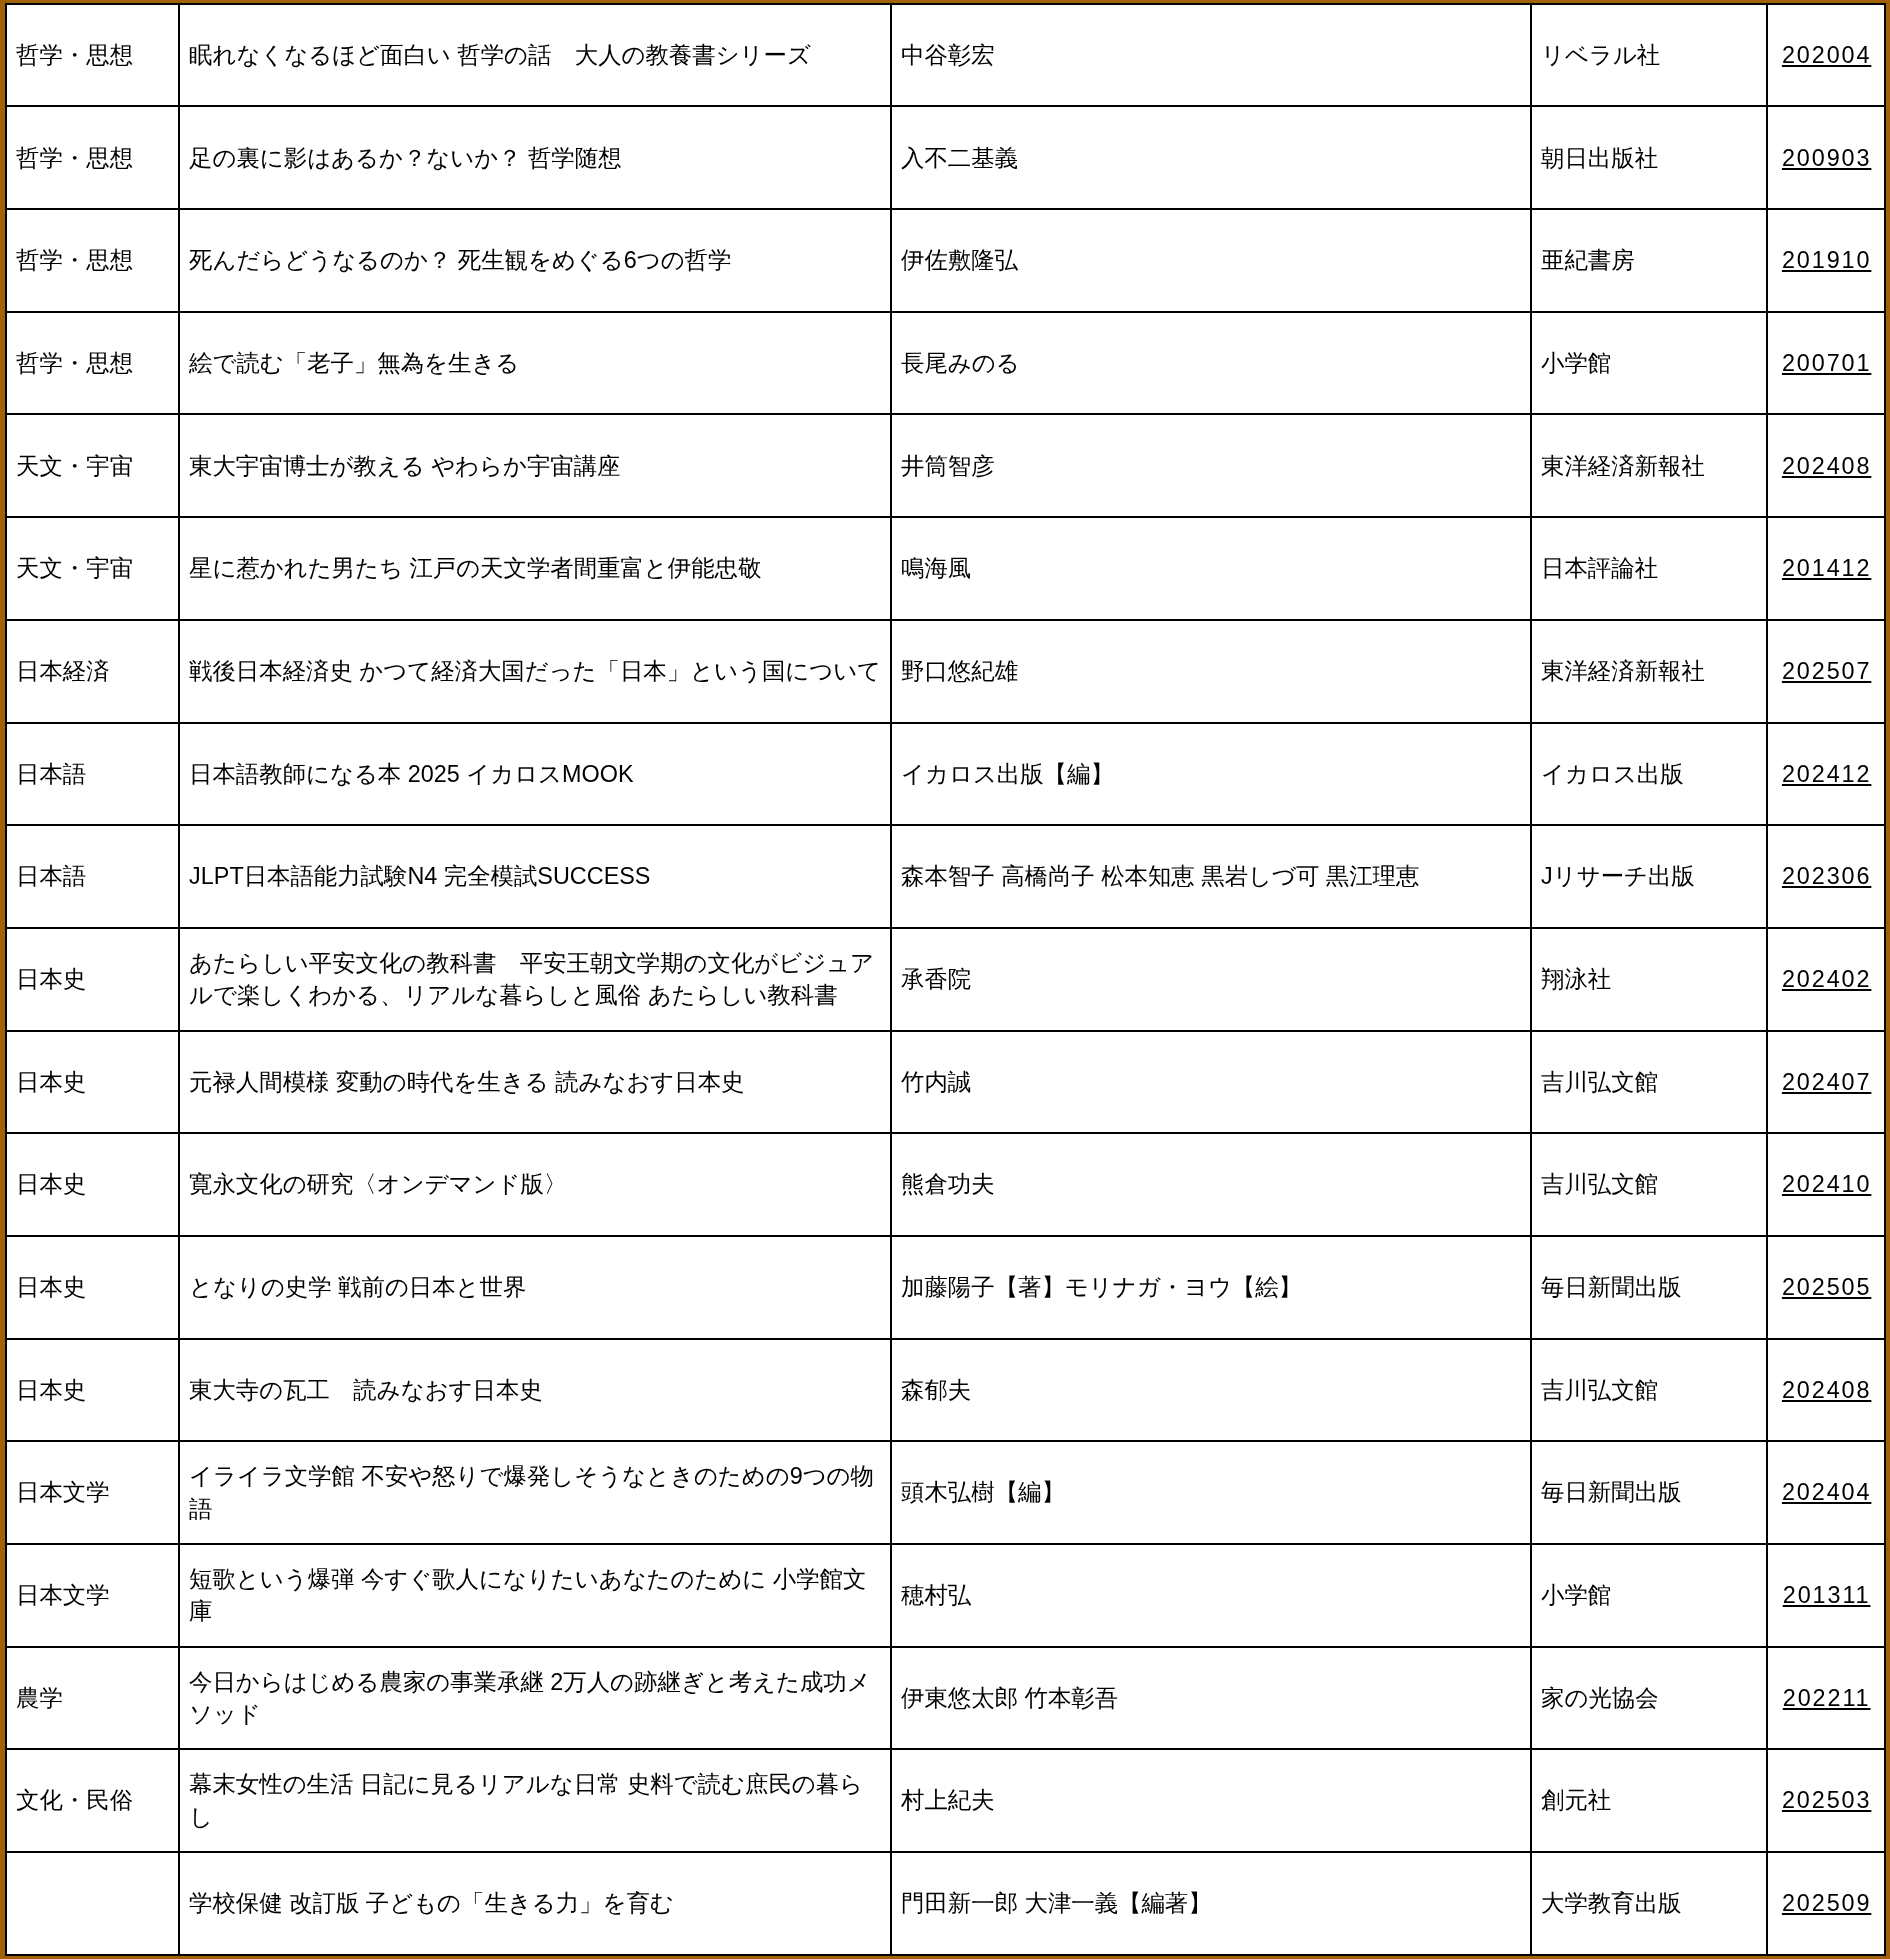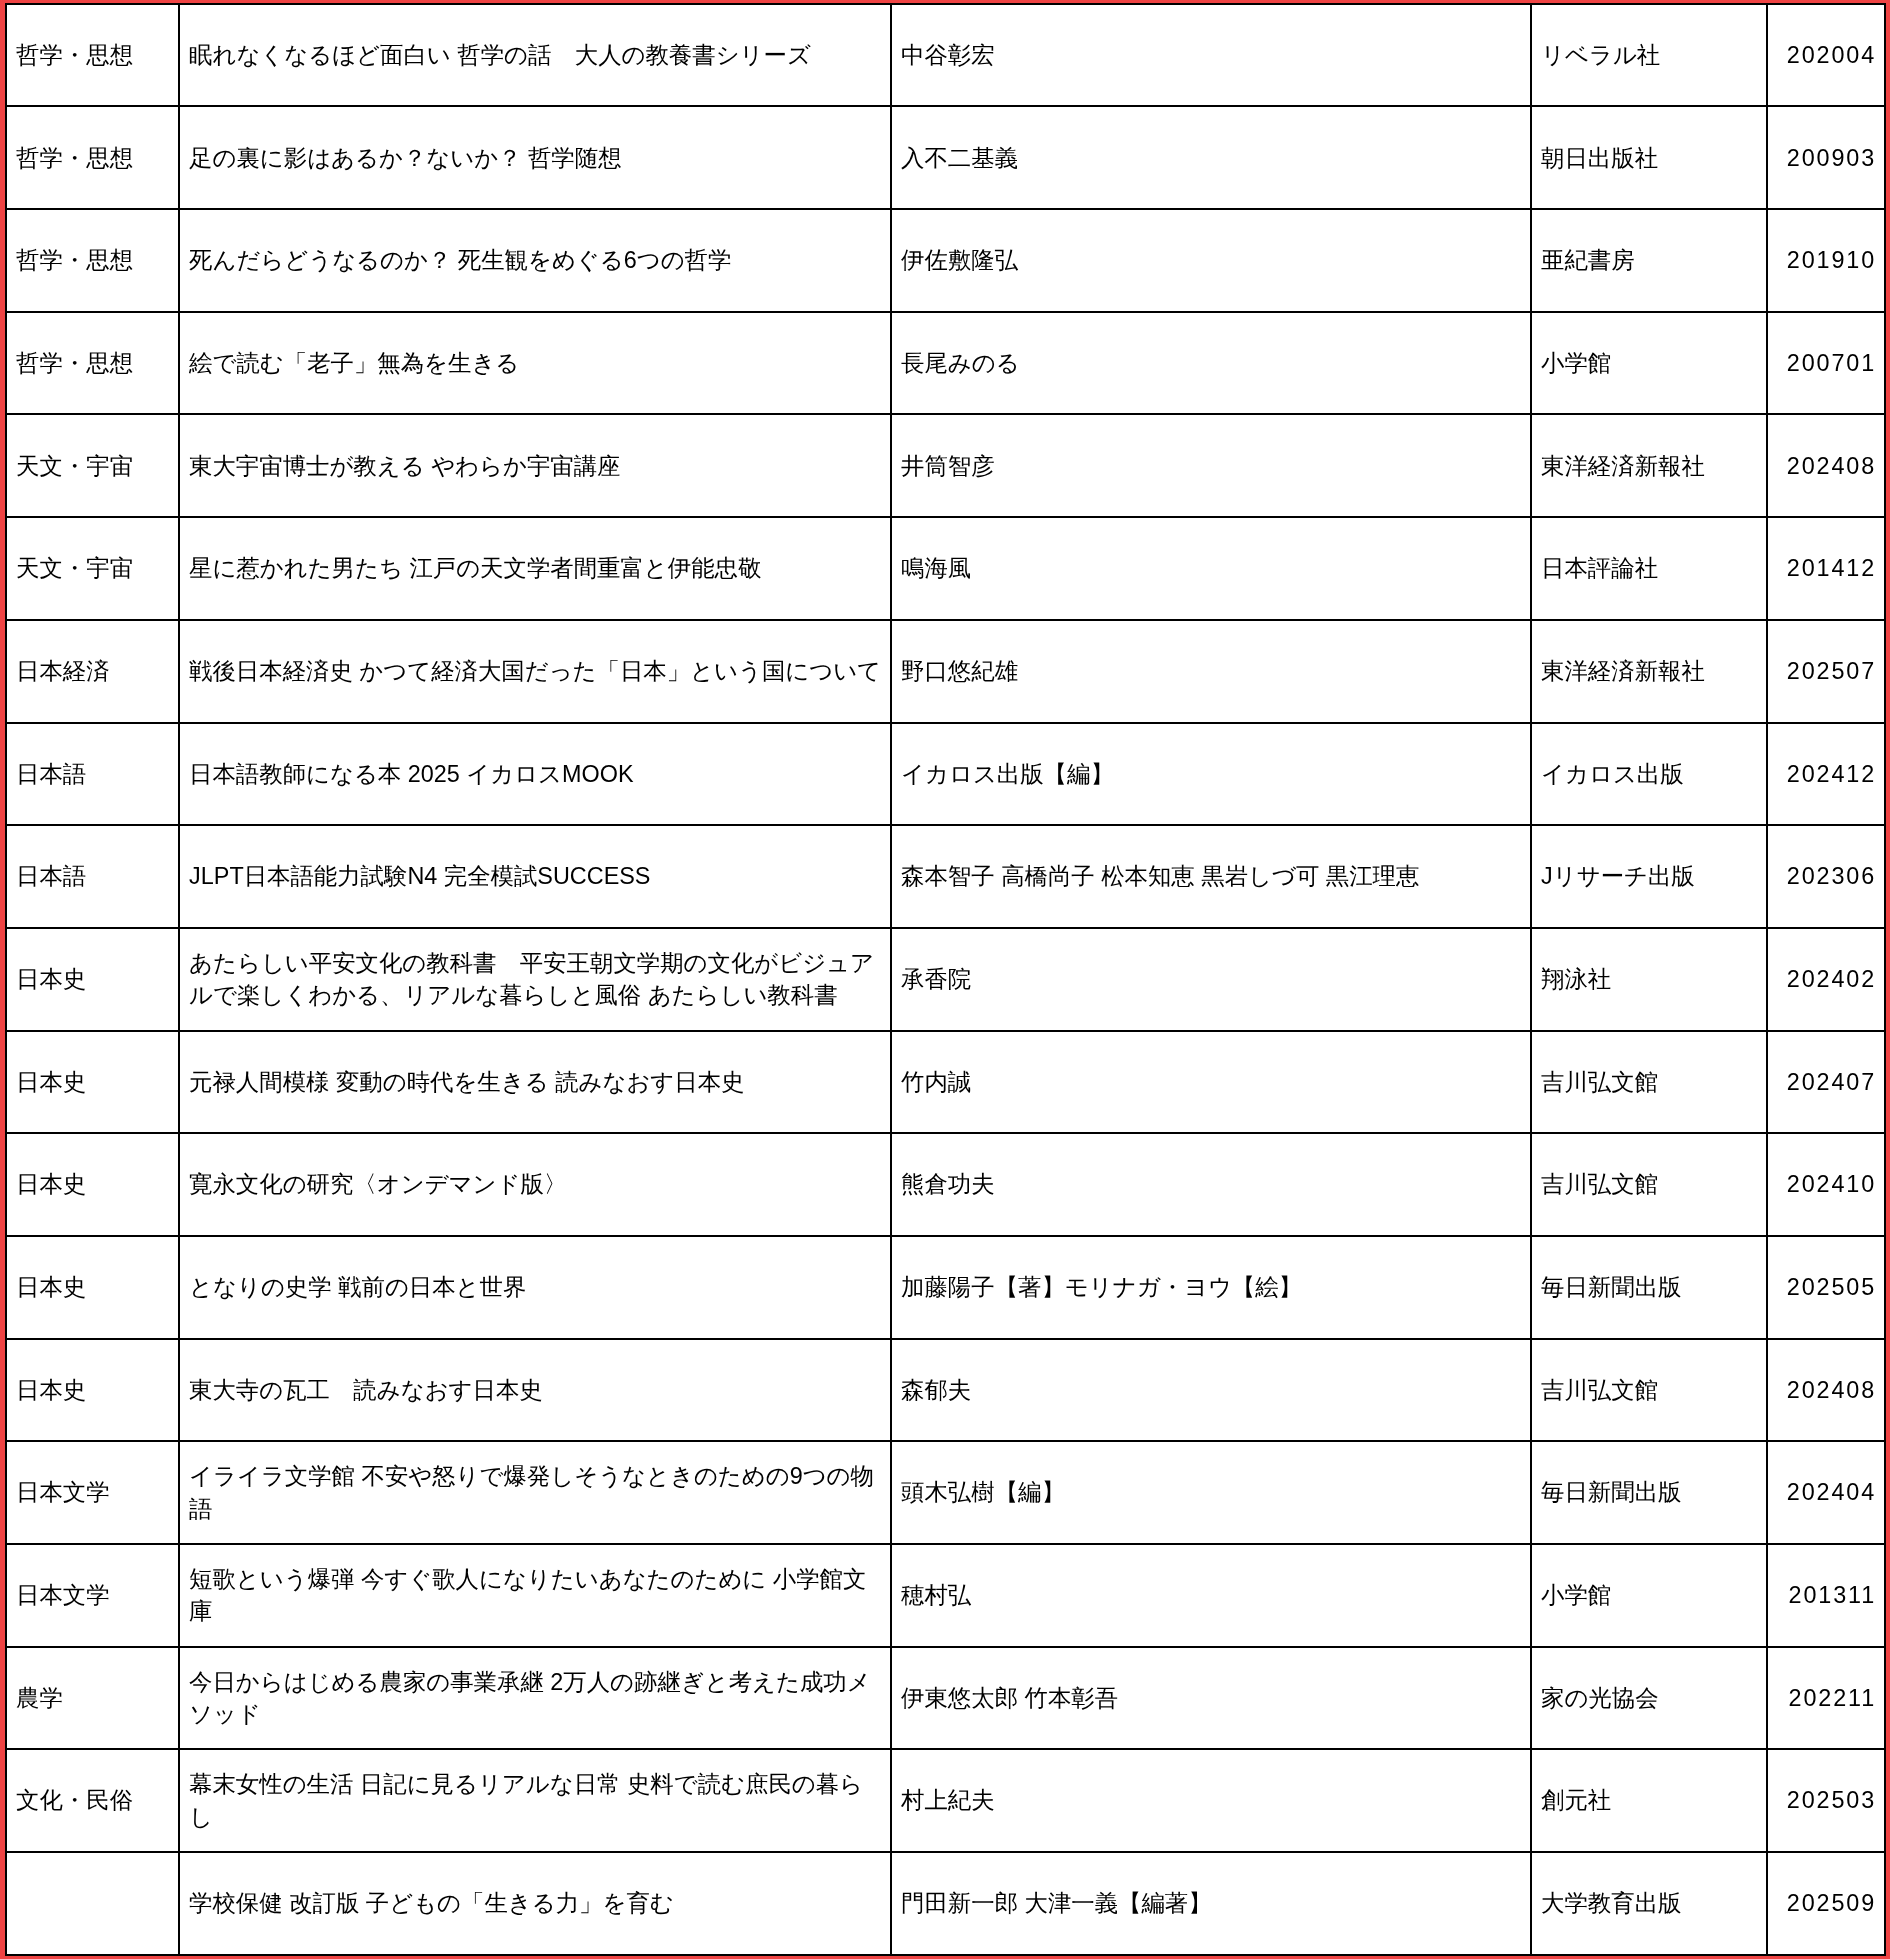--- a/index.html
+++ b/index.html
@@ -6,21 +6,21 @@
     margin: 0;
     padding: 0;
     background: #ffffff;
   }
   .page {
     position: relative;
     width: 1891px;
     height: 1959px;
     box-sizing: border-box;
     padding: 2.8px 6.6px 3.7px 4.7px;
-    background: #ef4444;
+    background: #a16207;
     overflow: hidden;
   }
   table.book-table {
     border-collapse: collapse;
     table-layout: fixed;
     width: 1879px;
     height: 1953px;
     color: #000000;
     font-family: "Liberation Sans", "DejaVu Sans", sans-serif;
     font-size: 23.4px;
@@ -34,24 +34,25 @@
     background: #ffffff;
   }
   table.book-table tr {
     height: 81px;
   }
   td.col-category { }
   td.col-title   { padding-right: 3.7px; }
   td.col-author  { padding-right: 3.7px; }
   td.col-publisher { }
   td.col-date {
-    text-align: right;
+    text-align: center;
     padding-left: 1.9px;
     padding-right: 1.9px;
     letter-spacing: 1.9px;
+    text-decoration: underline;
   }
 </style>
 </head>
 <body>
 
 <div class="page">
   <table class="book-table">
     <colgroup>
       <col style="width:173px">
       <col style="width:712px">

